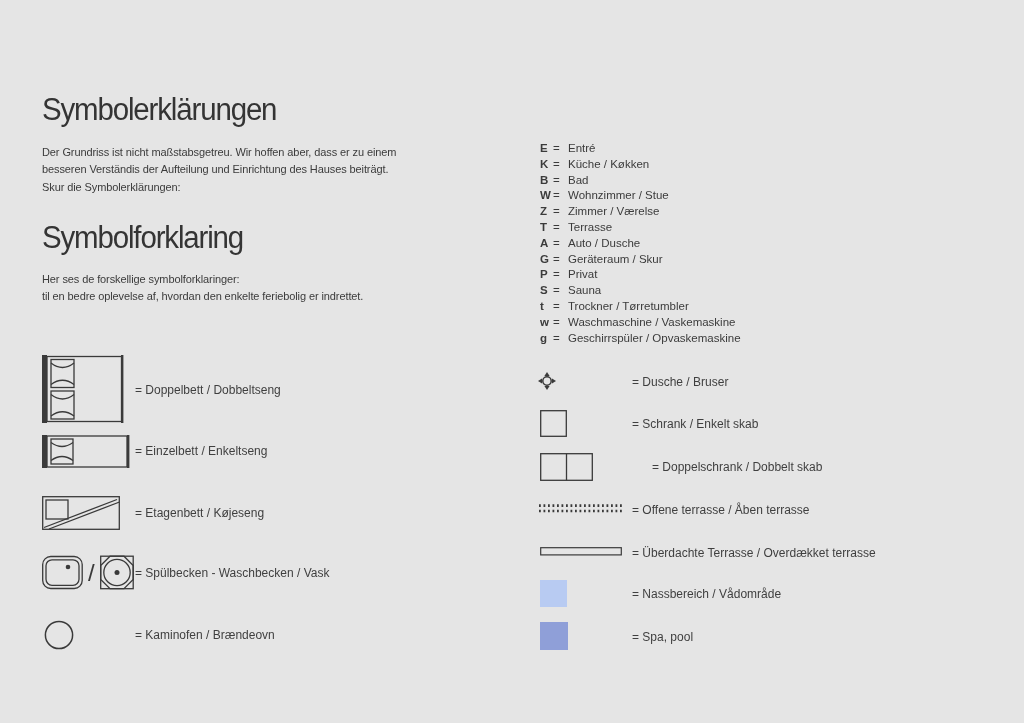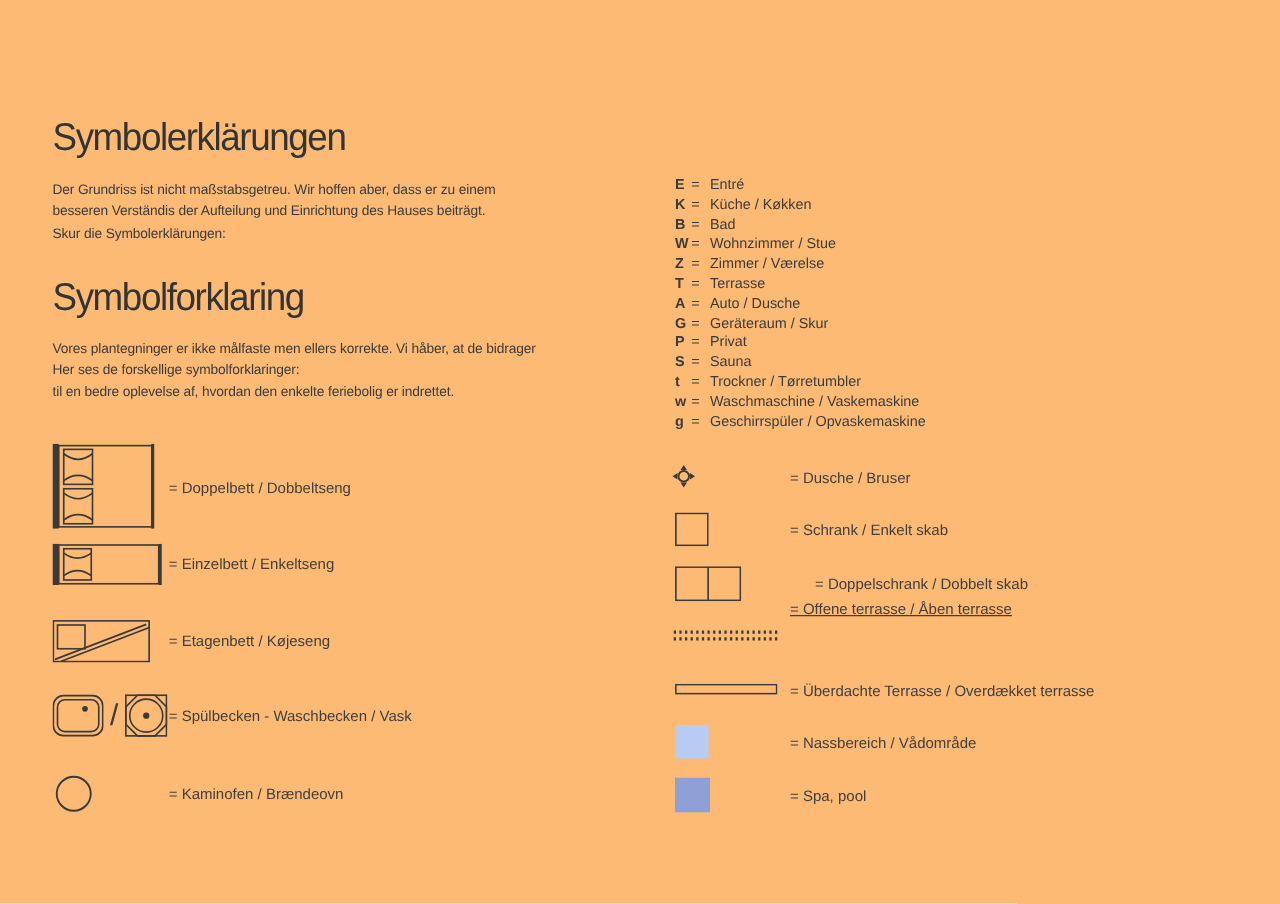--- a/index.html
+++ b/index.html
@@ -1,17 +1,17 @@
 <!DOCTYPE html>
 <html><head>
 <meta charset="utf-8">
 <style>
   html,body{margin:0;padding:0;background:#ffffff;}
   .page{
-    position:relative;width:1024px;height:723px;background:#fdba74;overflow:hidden;
+    position:relative;width:1024px;height:723px;background:#e5e5e5;overflow:hidden;
     font-family:"Liberation Sans",sans-serif;color:#3b3b3b;
   }
   .abs{position:absolute;}
   .title{
     font-size:31px;font-weight:400;letter-spacing:-1.2px;color:#343434;
     transform:scaleX(0.95);transform-origin:left top;white-space:nowrap;
   }
   .para{font-size:11px;line-height:17.4px;letter-spacing:-0.1px;}
   .para span{display:block;white-space:nowrap;}
   .legend-list{left:540px;top:141px;font-size:11.5px;line-height:15.8px;}
@@ -32,21 +32,20 @@
 
   <div class="abs title" style="left:42px;top:92px;">Symbolerklärungen</div>
   <div class="abs para" style="left:42px;top:144px;">
     <span>Der Grundriss ist nicht maßstabsgetreu. Wir hoffen aber, dass er zu einem</span>
     <span>besseren Verständis der Aufteilung und Einrichtung des Hauses beiträgt.</span>
     <span>Skur die Symbolerklärungen:</span>
   </div>
 
   <div class="abs title" style="left:42px;top:220px;">Symbolforklaring</div>
   <div class="abs para" style="left:42px;top:271px;">
-    <span>Vores plantegninger er ikke målfaste men ellers korrekte. Vi håber, at de bidrager</span>
     <span>Her ses de forskellige symbolforklaringer:</span>
     <span>til en bedre oplevelse af, hvordan den enkelte feriebolig er indrettet.</span>
   </div>
 
   <div class="abs legend-list">
     <div class="lrow">
       <span class="ltr">E</span>
       <span class="eq">=</span>
       <span>Entré</span>
     </div>
@@ -197,21 +196,21 @@
     </svg>
   </div>
   <div class="abs sym-label" style="left:632px;top:460px;margin-left:20px;">= Doppelschrank / Dobbelt skab</div>
 
   <div class="abs" style="left:538px;top:503px;">
     <svg width="86" height="11" viewBox="0 0 86 11">
       <line x1="1" y1="2.6" x2="85" y2="2.6" class="stroke" style="stroke-width:2.6;stroke-dasharray:1.8,2.7;"></line>
       <line x1="1" y1="8" x2="85" y2="8" class="stroke" style="stroke-width:2.6;stroke-dasharray:1.8,2.7;"></line>
     </svg>
   </div>
-  <div class="abs sym-label" style="left:632px;top:480px;text-decoration:underline;">= Offene terrasse / Åben terrasse</div>
+  <div class="abs sym-label" style="left:632px;top:503px;">= Offene terrasse / Åben terrasse</div>
 
   <div class="abs" style="left:540px;top:547px;">
     <svg width="82" height="10" viewBox="0 0 82 10">
       <rect x="0.7" y="0.7" width="80.6" height="7.2" class="stroke" style="stroke-width:1.2;"></rect>
     </svg>
   </div>
   <div class="abs sym-label" style="left:632px;top:546px;">= Überdachte Terrasse / Overdækket terrasse</div>
 
   <div class="abs" style="left:540px;top:580px;">
     <svg width="27" height="27" viewBox="0 0 27 27">

